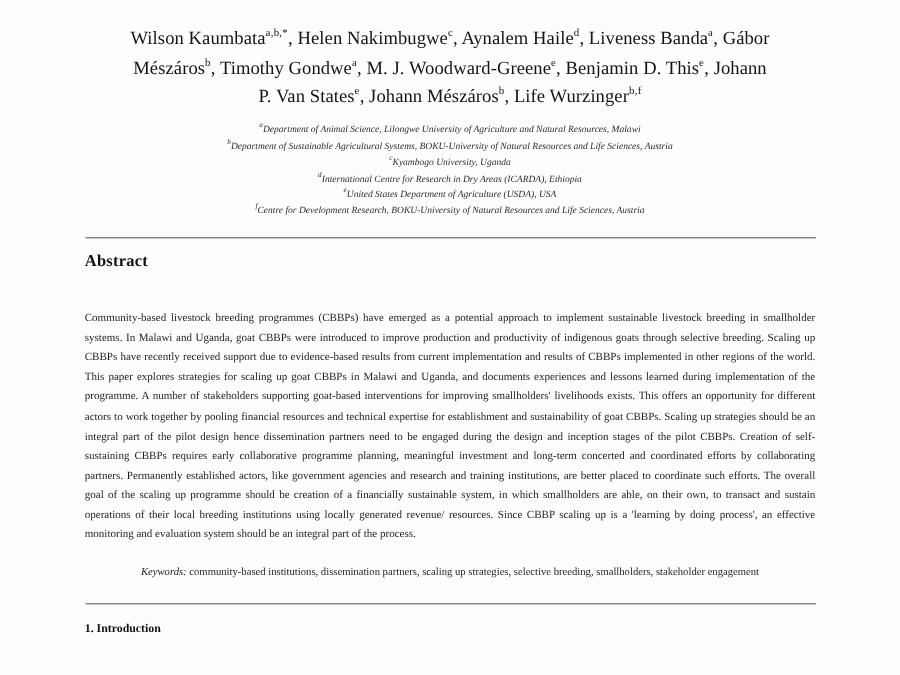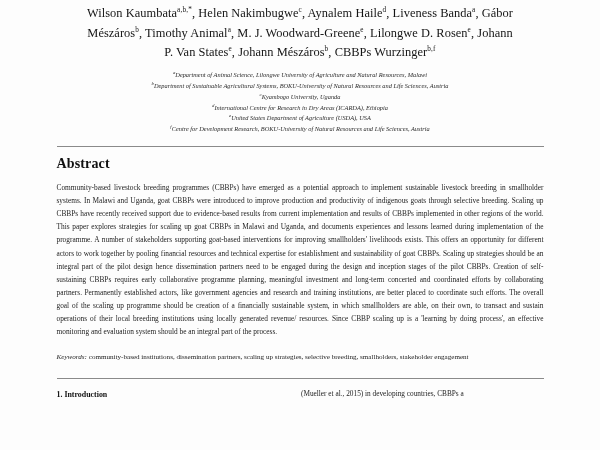--- a/index.html
+++ b/index.html
@@ -13,21 +13,21 @@
     font-family: "Liberation Serif", "DejaVu Serif", serif;
     color: #1b1b1b;
     overflow: hidden;
     position: relative;
   }
   .page {
     width: 600px;
     height: 450px;
     position: relative;
     box-sizing: border-box;
-    padding: 0;
+    padding: 12px;
     background: #fdfdfd;
   }
 
   
   .authors {
     width: 512px;
     margin: 0 auto;
     padding-top: 4px;
     text-align: center;
     font-size: 12.4px;
@@ -70,44 +70,44 @@
     margin: 11px auto 0 auto;
   }
 
   
   .abstract-block {
     width: 487px;
     margin: 0 auto;
     padding-top: 9px;
   }
   .abstract-heading {
-    font-size: 14px;
+    font-size: 11px;
     font-weight: bold;
     color: #111111;
-    margin: 0 0 9px 0;
+    margin: 0 0 25px 0;
     letter-spacing: 0.15px;
   }
   .abstract-body {
     font-size: 7.35px;
     line-height: 1.78;
     text-align: justify;
     text-justify: inter-word;
     color: #1d1d1d;
     margin: 0;
     hyphens: manual;
   }
 
   
   .keywords {
     width: 487px;
     margin: 13px auto 0 auto;
     font-size: 7.1px;
     line-height: 1.8;
     color: #1d1d1d;
-    text-align: left;
+    text-align: center;
   }
   .keywords .kw-label {
     font-style: italic;
   }
 
   
   .bottom-rule {
     width: 487px;
     height: 1px;
     background: #8a8a8a;
@@ -145,29 +145,29 @@
   <div class="authors">
     <div>
       <span>Wilson Kaumbata</span><sup>a,b,*</sup>,
       <span>Helen Nakimbugwe</span><sup>c</sup>,
       <span>Aynalem Haile</span><sup>d</sup>,
       <span>Liveness Banda</span><sup>a</sup>,
       <span>Gábor</span>
     </div>
     <div>
       <span>Mészáros</span><sup>b</sup>,
-      <span>Timothy Animal</span><sup>a</sup>,
+      <span>Timothy Gondwe</span><sup>a</sup>,
       <span>M. J. Woodward-Greene</span><sup>e</sup>,
-      <span>Lilongwe D. Rosen</span><sup>e</sup>,
+      <span>Benjamin D. This</span><sup>e</sup>,
       <span>Johann</span>
     </div>
     <div>
       <span>P. Van States</span><sup>e</sup>,
       <span>Johann Mészáros</span><sup>b</sup>,
-      <span>CBBPs Wurzinger</span><sup>b,f</sup>
+      <span>Life Wurzinger</span><sup>b,f</sup>
     </div>
   </div>
 
   <div class="affiliations">
     <div class="aff"><sup>a</sup><span>Department of Animal Science, Lilongwe University of Agriculture and Natural Resources, Malawi</span></div>
     <div class="aff"><sup>b</sup><span>Department of Sustainable Agricultural Systems, BOKU-University of Natural Resources and Life Sciences, Austria</span></div>
     <div class="aff"><sup>c</sup><span>Kyambogo University, Uganda</span></div>
     <div class="aff"><sup>d</sup><span>International Centre for Research in Dry Areas (ICARDA), Ethiopia</span></div>
     <div class="aff"><sup>e</sup><span>United States Department of Agriculture (USDA), USA</span></div>
     <div class="aff"><sup>f</sup><span>Centre for Development Research, BOKU-University of Natural Resources and Life Sciences, Austria</span></div>
@@ -183,18 +183,15 @@
   <div class="keywords">
     <span class="kw-label">Keywords:</span>
     <span>community-based institutions, dissemination partners, scaling up strategies, selective breeding, smallholders, stakeholder engagement</span>
   </div>
 
   <div class="bottom-rule"></div>
   <div class="columns">
     <div class="col col-left">
       <span class="section-title">1. Introduction</span>
     </div>
-    <div class="col col-right">
-      <span>(Mueller et al., 2015) in developing countries, CBBPs a</span>
-    </div>
   </div>
 
 </div>
 
 </body></html>

